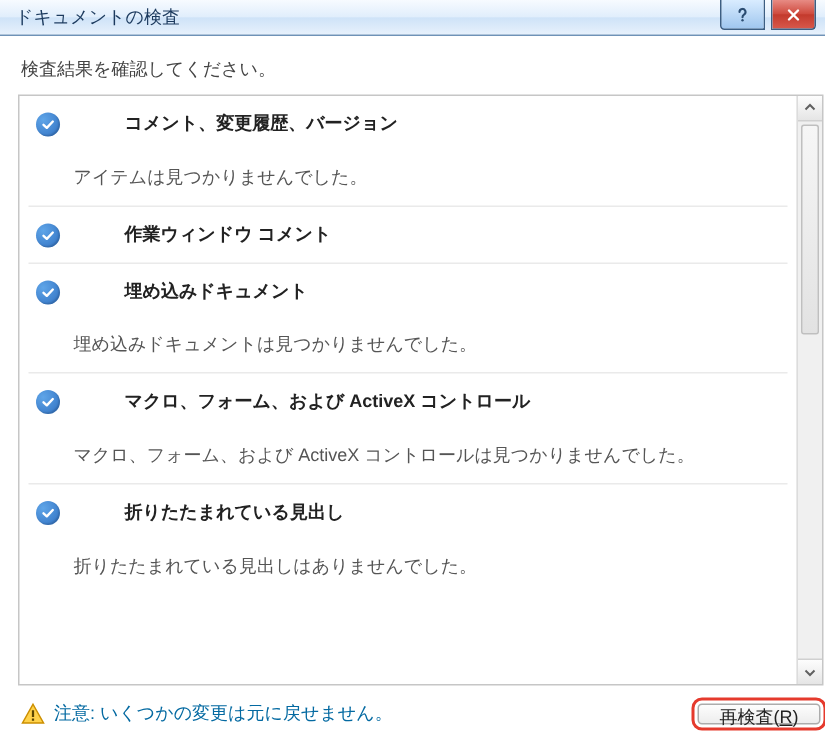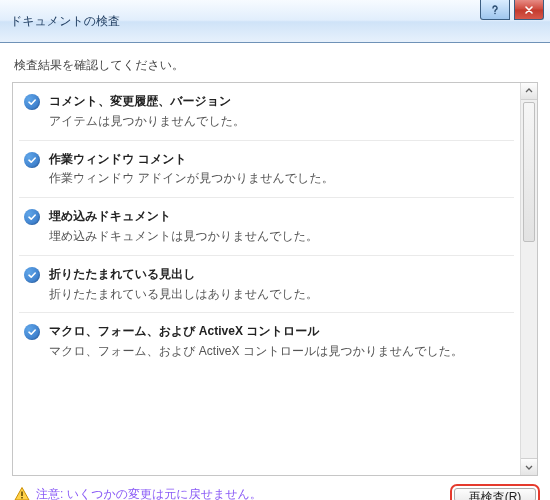--- a/index.html
+++ b/index.html
@@ -9,21 +9,21 @@
     font-size: 12px;
     color: #333;
     background: #fff;
     width: 550px;
     height: 500px;
     overflow: hidden;
   }
 
   
   .titlebar {
-    height: 43px;
+    height: 24px;
     background: linear-gradient(#f7fbff, #e1eefc 48%, #cfe3f8 52%, #e7f1fc);
     border-bottom: 1px solid #6f92b7;
     display: flex;
     align-items: center;
     padding-left: 10px;
     position: relative;
   }
   .titlebar-title { color: #1c3a5e; }
   .titlebar-buttons {
     position: absolute; right: 6px; top: 0; display: flex; height: 22px;
@@ -42,21 +42,21 @@
   }
   .tb-close {
     background: linear-gradient(#e78b84, #cf4b3f 48%, #c33a2d 52%, #d7584b);
     border-bottom-right-radius: 3px;
     margin-left: 4px;
   }
   .tb-close svg, .tb-help svg { display:block; }
 
   
   .dlg-body {
-    padding: 10px 12px 8px 12px;
+    padding: 10px 1px 8px 12px;
     background: #fff;
     height: calc(100% - 30px);
     display: flex;
     flex-direction: column;
   }
   .instructions { margin: 4px 2px 8px 2px; color: #444; }
 
   
   .results-wrap {
     flex: 1 1 auto;
@@ -83,22 +83,22 @@
     margin-top: 1px;
   }
   .check-circle {
     width: 16px; height: 16px; border-radius: 50%;
     background: radial-gradient(circle at 30% 30%, #5fa5e8, #2f6fc0);
     display: flex; align-items: center; justify-content: center;
     box-shadow: inset -1px -1px 1px rgba(0,0,0,0.15);
   }
   .check-circle svg { display:block; }
   .item-texts { flex: 1 1 auto; padding-left: 6px; }
-  .item-title { font-weight: bold; color: #222; line-height: 1.4; }
-  .item-desc { color: #555; margin-top: 3px; line-height: 1.4; }
+  .item-title { font-weight: bold; color: #222; line-height: 1.4; margin-left: 34px; }
+  .item-desc { color: #555; margin-top: 19px; line-height: 1.4; }
 
   
   .vscroll {
     position: absolute; top: 0; right: 0; bottom: 0; width: 17px;
     background: #f0f0f0;
     border-left: 1px solid #dcdcdc;
     display: flex; flex-direction: column;
   }
   .vscroll .arrow {
     height: 17px;
@@ -115,21 +115,21 @@
     border-radius:2px;
     background: linear-gradient(#f6f6f6,#e2e2e2);
   }
 
   
   .footer {
     display:flex; align-items:center;
     padding: 10px 2px 2px 2px;
     gap: 8px;
   }
-  .warn { display:flex; align-items:flex-start; color:#8b5cf6; }
+  .warn { display:flex; align-items:flex-end; color:#0369a1; }
   .warn-icon { margin-right:6px; display:flex; }
   .footer-spacer { flex:1 1 auto; }
 
   .btn {
     min-width: 82px;
     height: 14px;
     padding: 0 12px;
     border: 1px solid #acacac;
     background: linear-gradient(#fdfdfd,#ededed);
     border-radius: 3px;
@@ -185,21 +185,20 @@
         <div class="item">
           <div class="item-icon">
             <span class="check-circle">
               <svg width="10" height="10" viewBox="0 0 10 10">
                 <path d="M2 5.2 L4.2 7.2 L8.2 3" fill="none" stroke="#fff" stroke-width="1.6" stroke-linecap="round" stroke-linejoin="round"></path>
               </svg>
             </span>
           </div>
           <div class="item-texts">
             <div class="item-title">作業ウィンドウ コメント</div>
-            <div class="item-desc">作業ウィンドウ アドインが見つかりませんでした。</div>
           </div>
         </div>
         <div class="item">
           <div class="item-icon">
             <span class="check-circle">
               <svg width="10" height="10" viewBox="0 0 10 10">
                 <path d="M2 5.2 L4.2 7.2 L8.2 3" fill="none" stroke="#fff" stroke-width="1.6" stroke-linecap="round" stroke-linejoin="round"></path>
               </svg>
             </span>
           </div>
@@ -210,35 +209,35 @@
         </div>
         <div class="item">
           <div class="item-icon">
             <span class="check-circle">
               <svg width="10" height="10" viewBox="0 0 10 10">
                 <path d="M2 5.2 L4.2 7.2 L8.2 3" fill="none" stroke="#fff" stroke-width="1.6" stroke-linecap="round" stroke-linejoin="round"></path>
               </svg>
             </span>
           </div>
           <div class="item-texts">
+            <div class="item-title">マクロ、フォーム、および ActiveX コントロール</div>
+            <div class="item-desc">マクロ、フォーム、および ActiveX コントロールは見つかりませんでした。</div>
+          </div>
+        </div>
+        <div class="item">
+          <div class="item-icon">
+            <span class="check-circle">
+              <svg width="10" height="10" viewBox="0 0 10 10">
+                <path d="M2 5.2 L4.2 7.2 L8.2 3" fill="none" stroke="#fff" stroke-width="1.6" stroke-linecap="round" stroke-linejoin="round"></path>
+              </svg>
+            </span>
+          </div>
+          <div class="item-texts">
             <div class="item-title">折りたたまれている見出し</div>
             <div class="item-desc">折りたたまれている見出しはありませんでした。</div>
-          </div>
-        </div>
-        <div class="item">
-          <div class="item-icon">
-            <span class="check-circle">
-              <svg width="10" height="10" viewBox="0 0 10 10">
-                <path d="M2 5.2 L4.2 7.2 L8.2 3" fill="none" stroke="#fff" stroke-width="1.6" stroke-linecap="round" stroke-linejoin="round"></path>
-              </svg>
-            </span>
-          </div>
-          <div class="item-texts">
-            <div class="item-title">マクロ、フォーム、および ActiveX コントロール</div>
-            <div class="item-desc">マクロ、フォーム、および ActiveX コントロールは見つかりませんでした。</div>
           </div>
         </div>
       </div>
     <div class="vscroll">
       <div class="arrow">
         <svg width="8" height="8" viewBox="0 0 8 8">
             <path d="M1 5 L4 2 L7 5" fill="none" stroke="#606060" stroke-width="1.3"></path>
           </svg>
       </div>
       <div class="track">

